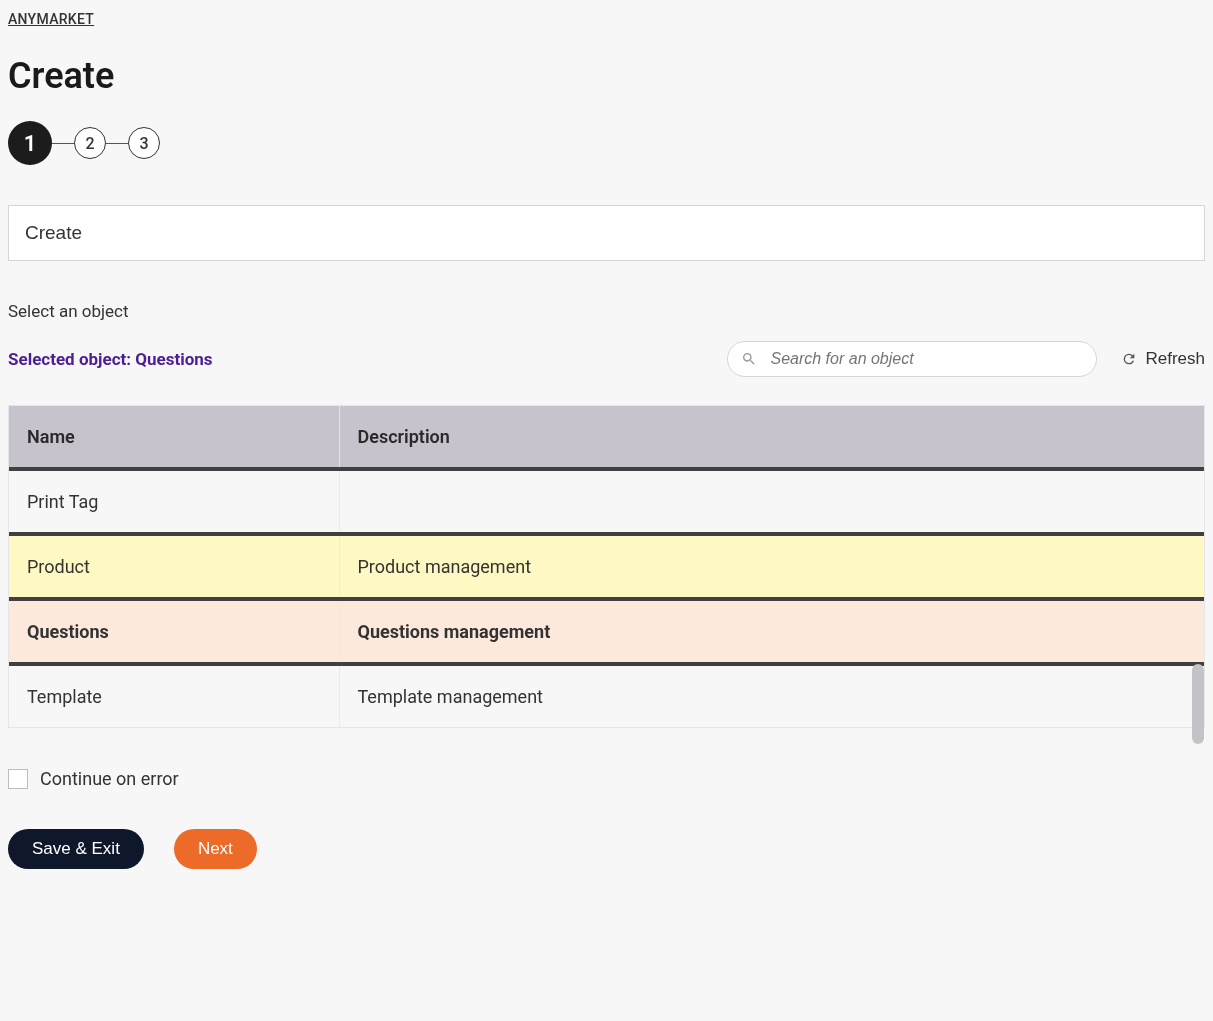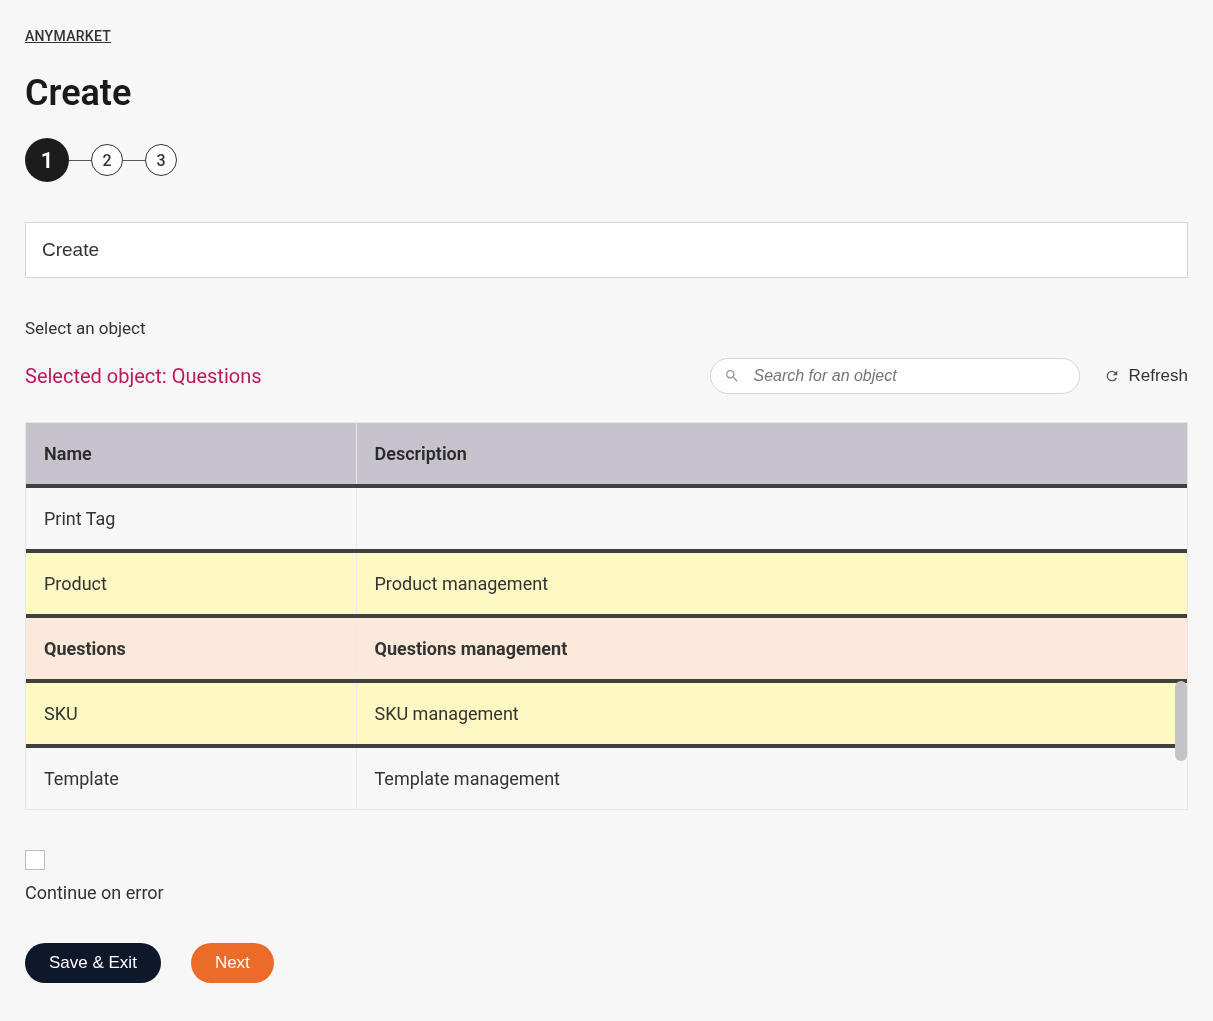--- a/index.html
+++ b/index.html
@@ -4,21 +4,21 @@
 <style>
   * { box-sizing: border-box; }
   html, body {
     margin: 0; padding: 0;
     background: #f7f7f8;
     font-family: -apple-system, BlinkMacSystemFont, "Segoe UI", Roboto, "Helvetica Neue", Arial, sans-serif;
     color: #1a1a1a;
     font-size: 17px;
   }
   .page {
-    padding: 25px;
+    padding: 8px;
     max-width: 1213px;
   }
   .breadcrumb {
     font-size: 14px;
     font-weight: 500;
     letter-spacing: 0.3px;
     text-decoration: underline;
     color: #333;
     display: inline-block;
     margin-bottom: 18px;
@@ -64,21 +64,21 @@
     margin-bottom: 40px;
     outline: none;
   }
   .row-between {
     display: flex; justify-content: space-between; align-items: center;
     margin-bottom: 20px;
   }
   .hint { font-size: 17px; color: #333; }
   .hint-italic { font-style: italic; }
   .hint-italic b { font-weight: 700; }
-  .selected-line { font-size: 20px; font-weight: 400; color: #be185d; }
+  .selected-line { font-size: 17px; font-weight: 700; color: #4c1d95; }
   .search-refresh { display: flex; align-items: center; gap: 24px; }
   .search-wrap {
     position: relative;
     width: 370px;
   }
   .search-wrap svg {
     position: absolute; left: 14px; top: 50%; transform: translateY(-50%);
     fill: #999;
   }
   .search-input {
@@ -115,21 +115,21 @@
     border-right: 1px solid #eceaee;
     color: #333;
   }
   tbody td:last-child { border-right: none; }
   tbody tr.alt td { background: #fef9c3; }
   tbody tr.selected td { background: #fce9db; font-weight: 700; }
   .scrollbar-fake {
     position: absolute; right: 0; top: 258px; width: 12px; height: 80px;
     background: #c4c4c8; border-radius: 6px;
   }
-  .checkbox-row { display: flex; align-items: flex-start; gap: 12px; margin-bottom: 40px; flex-direction: column; }
+  .checkbox-row { display: flex; align-items: center; gap: 12px; margin-bottom: 40px; }
   .checkbox {
     width: 20px; height: 20px; border: 1px solid #bcbcc2; background: #fff; cursor: pointer;
   }
   .checkbox-label { font-size: 18px; color: #333; }
   .actions { display: flex; gap: 30px; }
   .btn {
     border: none; border-radius: 22px;
     padding: 10px 24px;
     font-size: 17px; font-weight: 500;
     cursor: pointer; color: #fff;
@@ -198,24 +198,20 @@
           <td></td>
         </tr>
         <tr class="alt">
           <td>Product</td>
           <td>Product management</td>
         </tr>
         <tr class="selected">
           <td>Questions</td>
           <td>Questions management</td>
         </tr>
-        <tr class="alt">
-          <td>SKU</td>
-          <td>SKU management</td>
-        </tr>
         <tr>
           <td>Template</td>
           <td>Template management</td>
         </tr>
       </tbody>
     </table>
     <div class="scrollbar-fake"></div>
   </div>
 
   <div class="checkbox-row">

